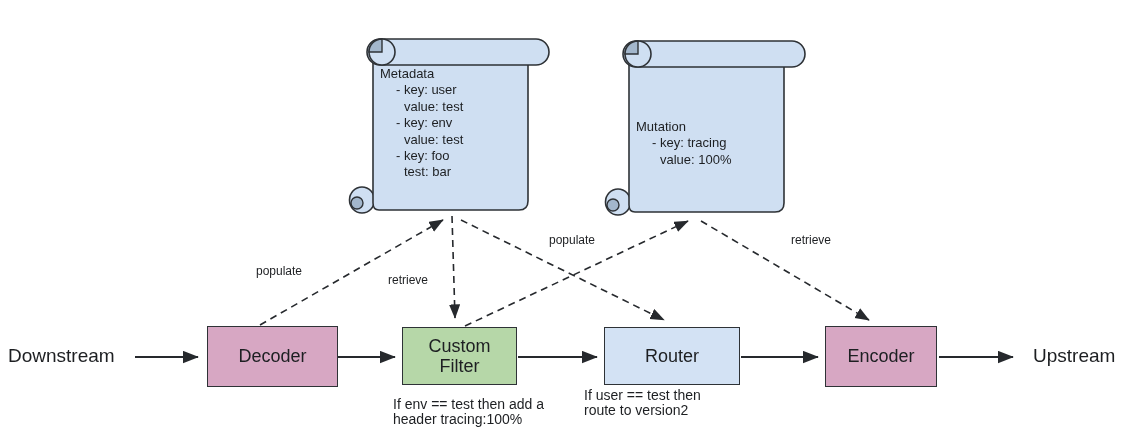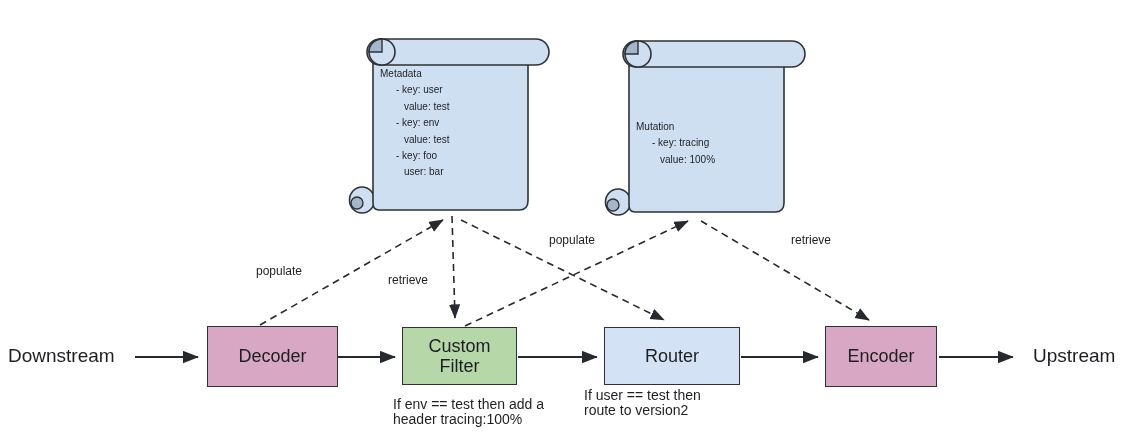--- a/index.html
+++ b/index.html
@@ -20,21 +20,21 @@
     display:flex;align-items:center;justify-content:center;text-align:center;
     font-size:18px;line-height:1.12;color:var(--text,#1d1f22);
   }
   .node-pink{background:var(--node-pink,#d7a7c3);}
   .node-green{background:var(--node-green,#b6d7a8);}
   .node-blue{background:var(--node-blue,#d3e2f4);}
   
   .endpoint{position:absolute;font-size:19px;line-height:24px;}
   .edge-label{position:absolute;font-size:12px;line-height:18px;}
   .caption{position:absolute;font-size:14px;line-height:15px;white-space:pre-line;}
-  .scroll-text{position:absolute;font-size:10px;line-height:16.4px;}
+  .scroll-text{position:absolute;font-size:13px;line-height:16.4px;}
   .scroll-text .ln{white-space:nowrap;}
   .ind1{padding-left:16px;}
   .ind2{padding-left:24px;}
 </style>
 </head>
 <body>
 
 <div class="stage">
 
   <svg class="layer" width="1143" height="446" viewBox="0 0 1143 446">
@@ -101,21 +101,21 @@
   <div class="edge-label" style="left:549px;top:231px;">populate</div>
   <div class="edge-label" style="left:791px;top:231px;">retrieve</div>
 
   <div class="scroll-text" style="left:380px;top:66px;">
     <div class="ln">Metadata</div>
     <div class="ln ind1">- key: user</div>
     <div class="ln ind2">value: test</div>
     <div class="ln ind1">- key: env</div>
     <div class="ln ind2">value: test</div>
     <div class="ln ind1">- key: foo</div>
-    <div class="ln ind2">user: bar</div>
+    <div class="ln ind2">test: bar</div>
   </div>
 
   <div class="scroll-text" style="left:636px;top:79px;margin-top:40px;">
     <div class="ln">Mutation</div>
     <div class="ln ind1">- key: tracing</div>
     <div class="ln ind2">value: 100%</div>
   </div>
 
 </div>
 

